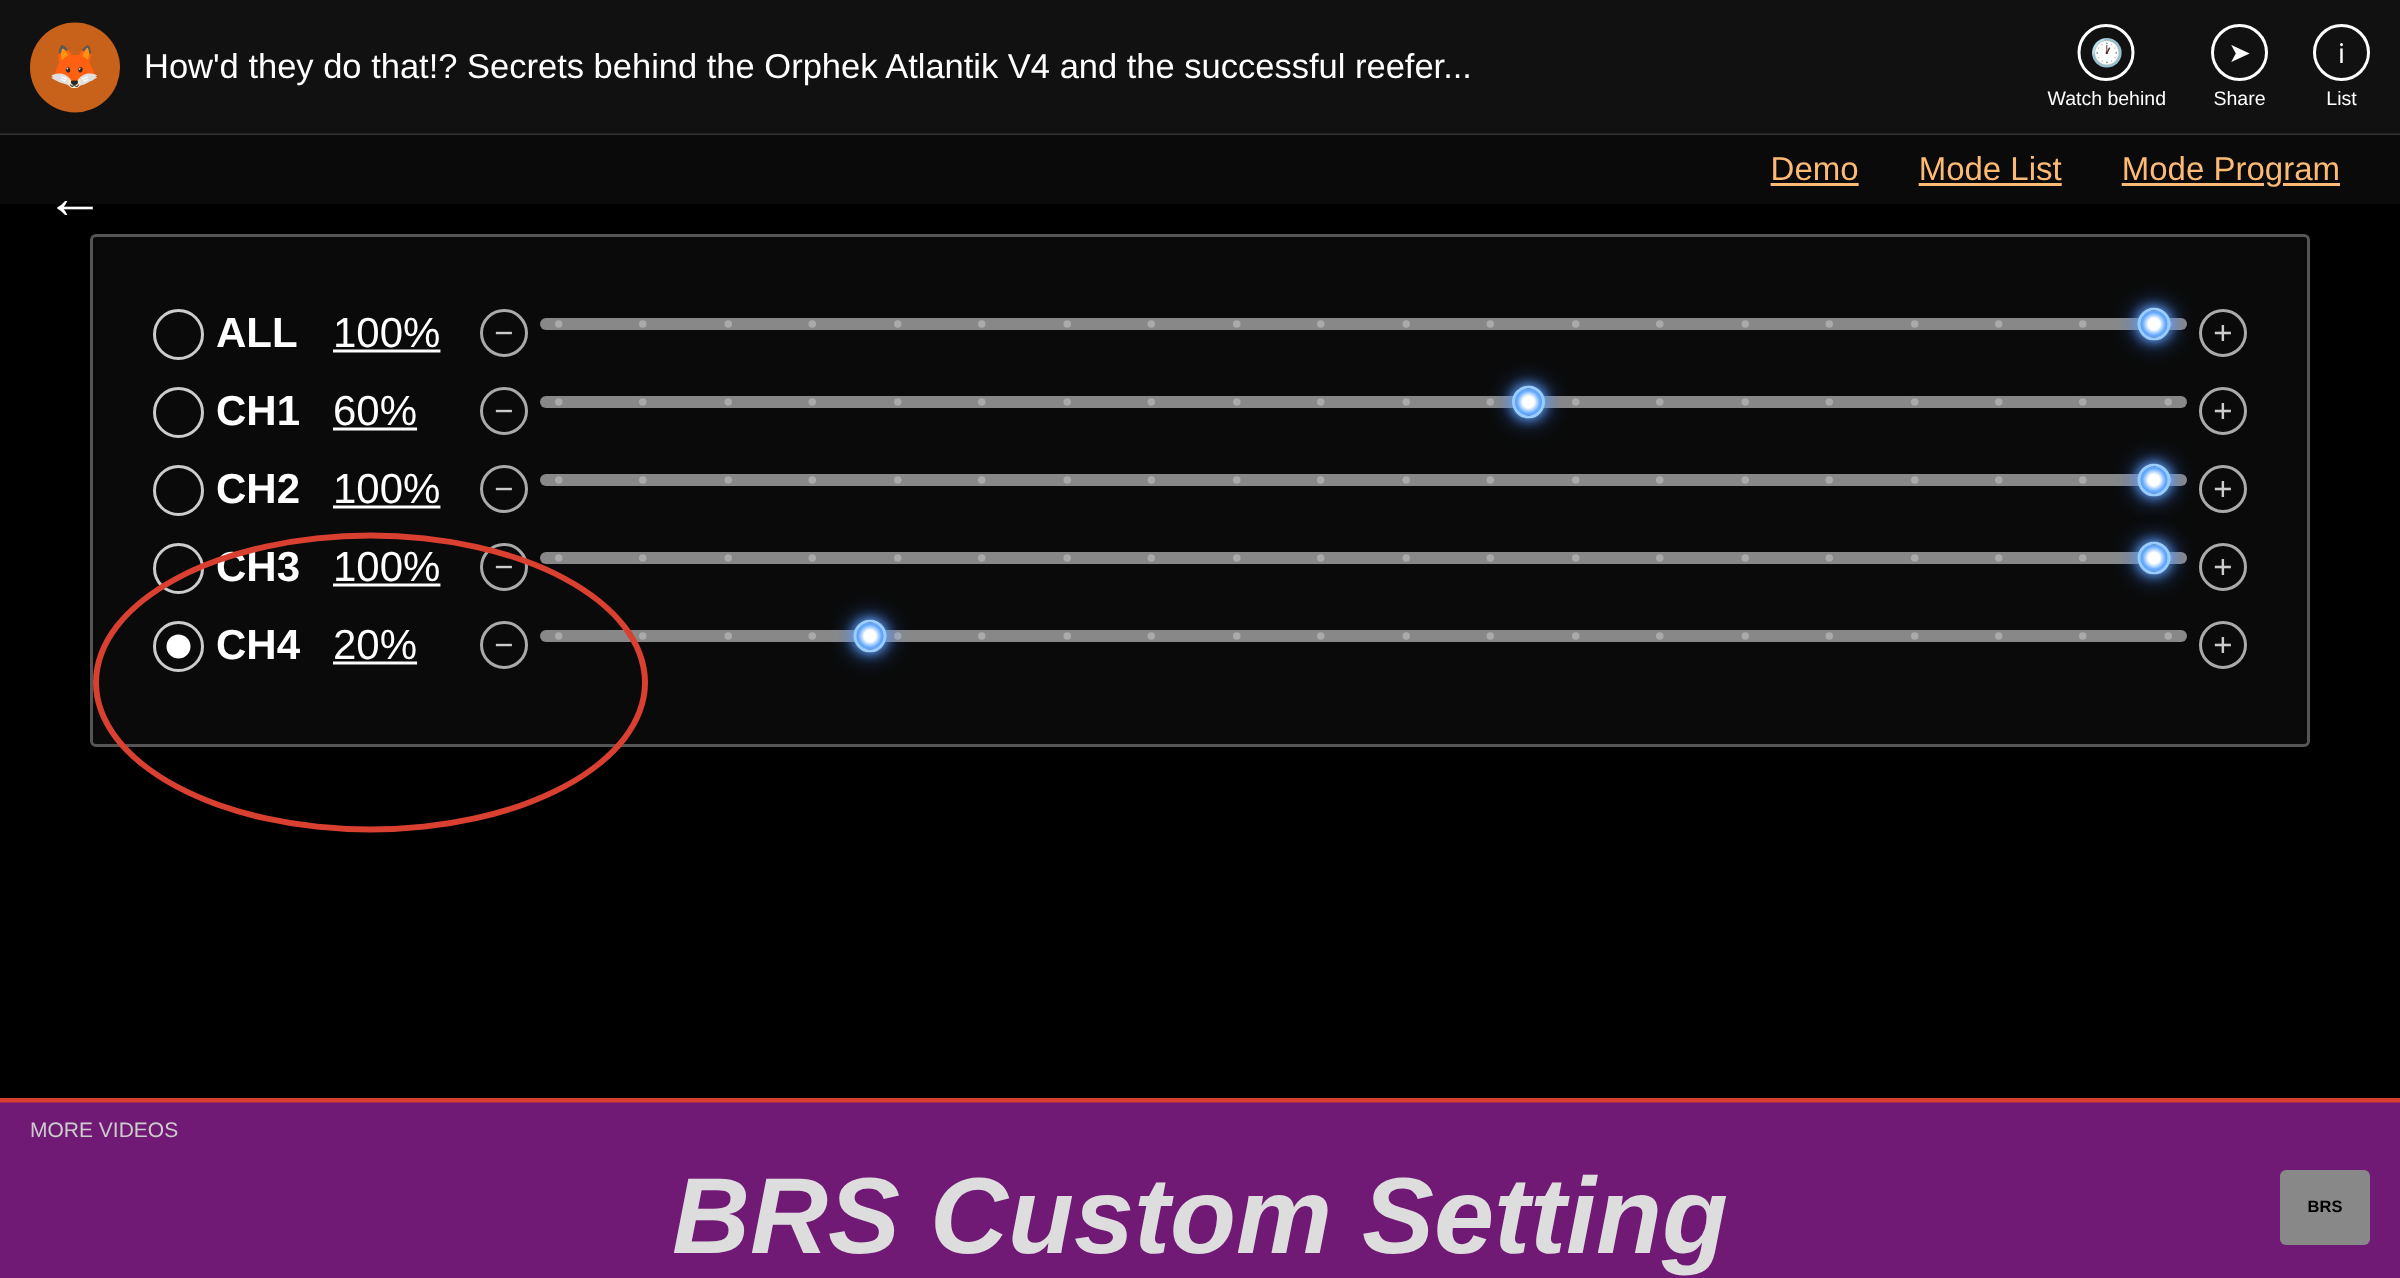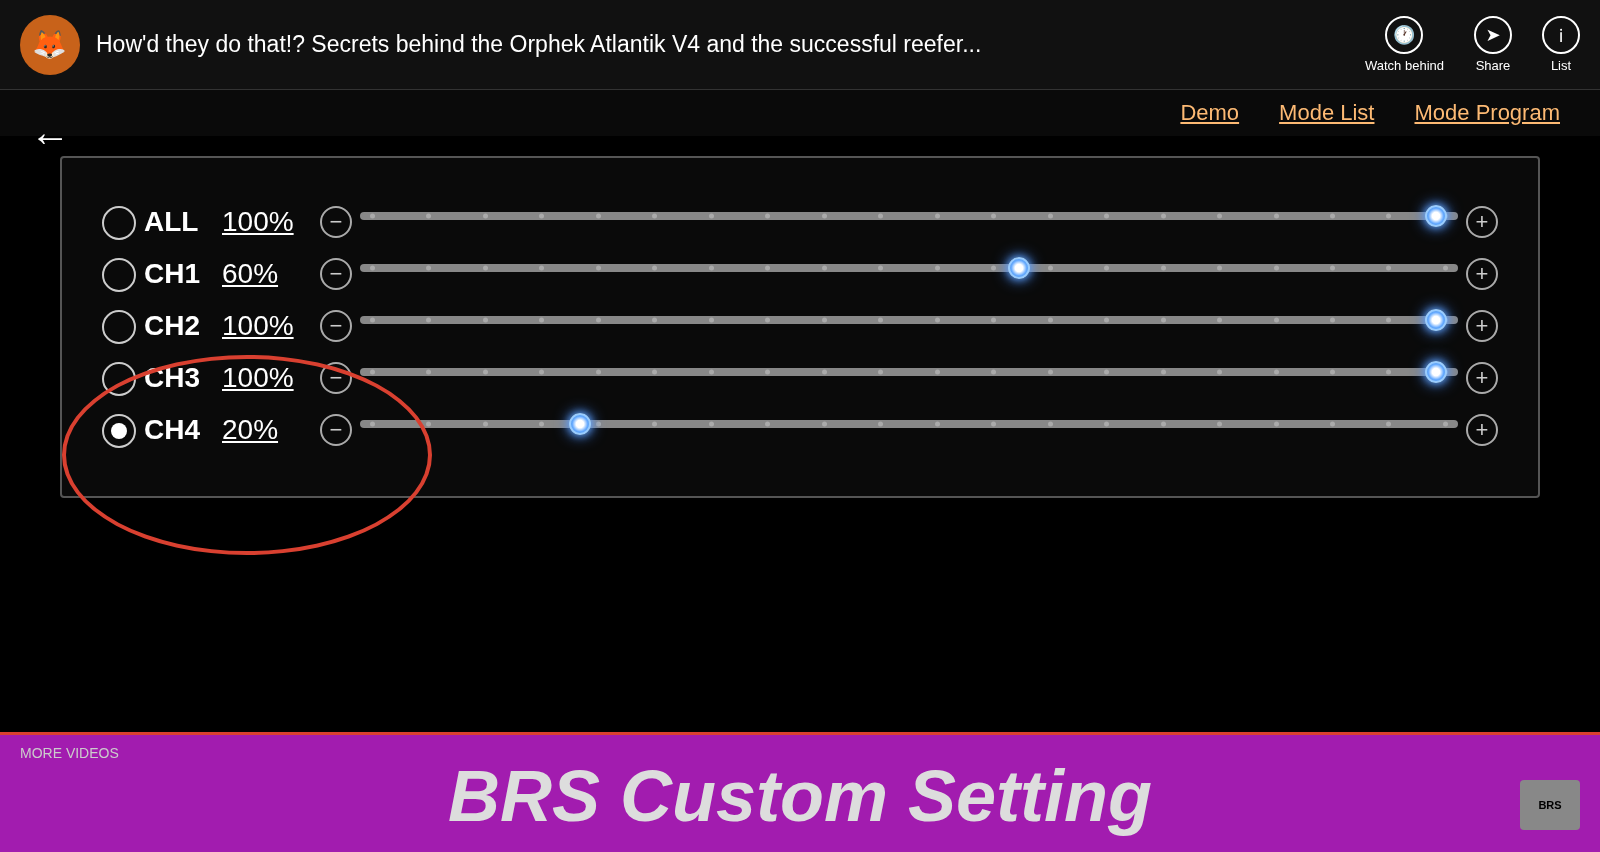--- a/index.html
+++ b/index.html
@@ -210,24 +210,24 @@
       pointer-events: none;
     }
 
     
     .bottom-bar {
       position: absolute;
       bottom: 0;
       left: 0;
       right: 0;
       height: 120px;
-      background: #a21caf;
+      background: #701a75;
       border-top: 3px solid #d94030;
       display: flex;
-      align-items: flex-start;
+      align-items: flex-end;
     }
     .more-videos-label {
       font-size: 14px;
       color: #ccc;
       position: absolute;
       top: 10px;
       left: 20px;
     }
     .bottom-title {
       font-size: 72px;

